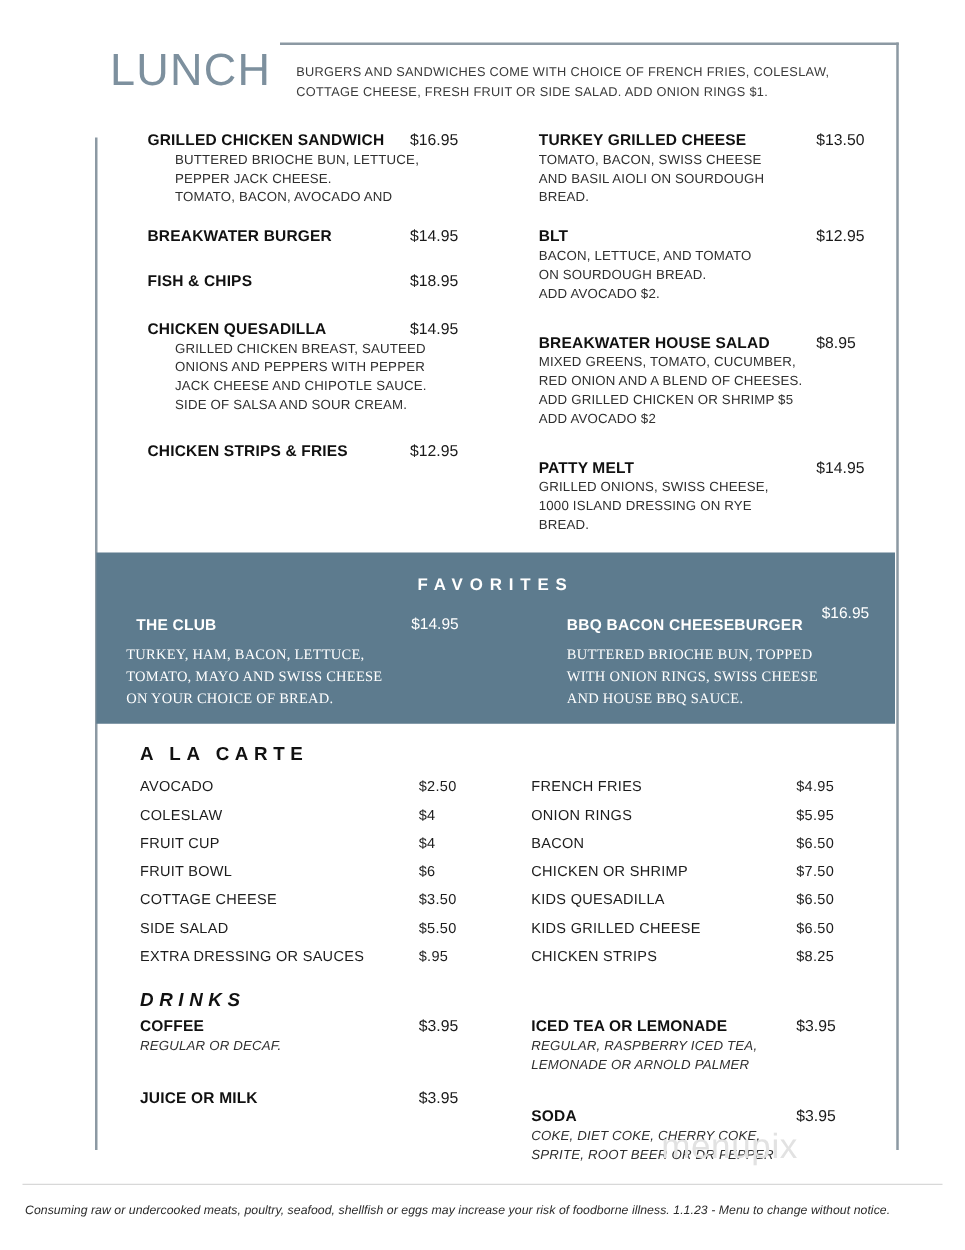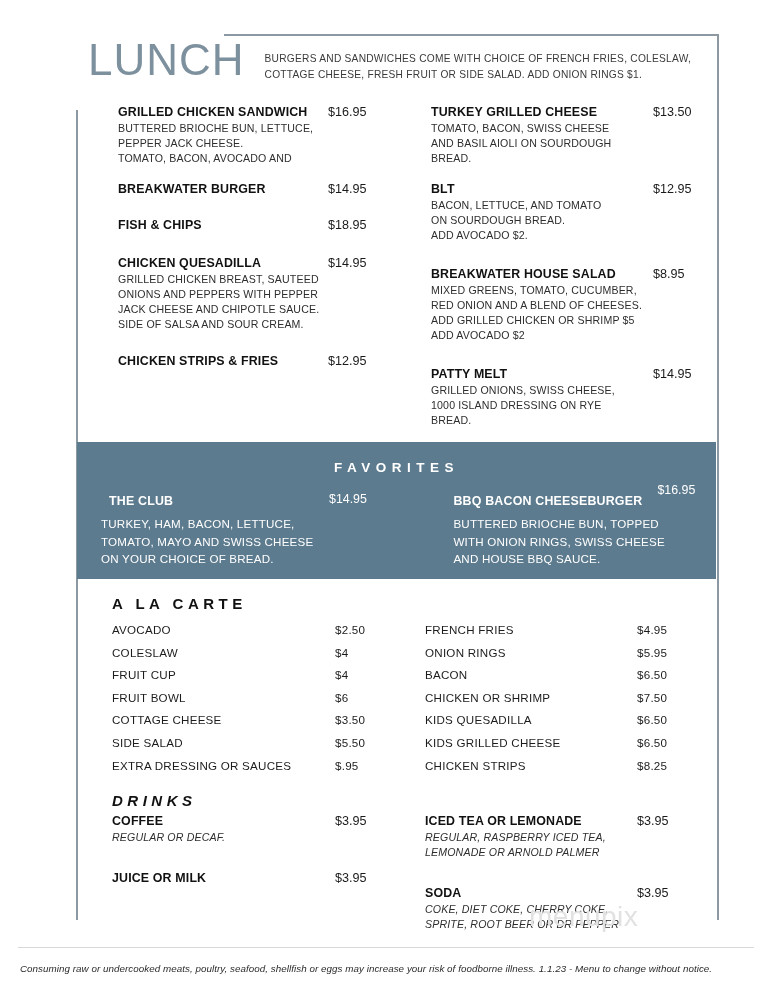--- a/index.html
+++ b/index.html
@@ -33,21 +33,21 @@
 
   
   #header {
     position: absolute;
     left: 76px; top: 38px;
     width: 643px;
     display: flex;
     align-items: flex-start;
   }
   #page-title {
-    font-size: 44px;
+    font-size: 36px;
     letter-spacing: 1px;
     font-weight: 300;
     color: #7d909e;
     line-height: 1;
     padding-left: 12px;
     white-space: nowrap;
     font-stretch: expanded;
   }
   #header-note {
     margin-left: 20px;
@@ -92,21 +92,21 @@
     letter-spacing: 0.15px;
     margin-top: 2px;
   }
   .item-desc div { white-space: nowrap; }
 
   
   #sandwiches { left: 76px; top: 105px; width: 643px; }
   #sandwiches .col-left  { width: 345px; }
   #sandwiches .col-right { width: 298px; }
   #sandwiches .item-name { padding-left: 42px; text-align: right; }
-  #sandwiches .item-desc { padding-left: 42px; }
+  #sandwiches .item-desc { padding-left: 64px; }
   #sandwiches .col-right .item-name,
   #sandwiches .col-right .item-desc { padding-left: 10px; }
   #sandwiches .col-left  .item-price { left: 252px; }
   #sandwiches .col-right .item-price { left: 232px; }
 
   
   .sp-1 { margin-bottom: 16px; }
   .sp-2 { margin-bottom: 22px; }
   .sp-3 { margin-bottom: 24px; }
 
@@ -145,21 +145,21 @@
   }
   #fav-cols .fav-col.left  .fav-price { left: 252px; top: 1px; }
   #fav-cols .fav-col.right .fav-price { left: 212px; top: -8px; }
   .fav-desc {
     font-size: 11.6px;
     line-height: 1.52;
     margin-top: 6px;
     letter-spacing: 0.2px;
   }
   #fav-cols .fav-col.left .fav-desc { margin-left: -8px; }
-  .fav-desc div { white-space: nowrap; }
+  .fav-desc div { white-space: nowrap; font-family: Liberation Serif, serif; }
 
   
   .section-title {
     font-size: 15px;
     font-weight: bold;
     letter-spacing: 4.5px;
     color: #111;
   }
 
   

